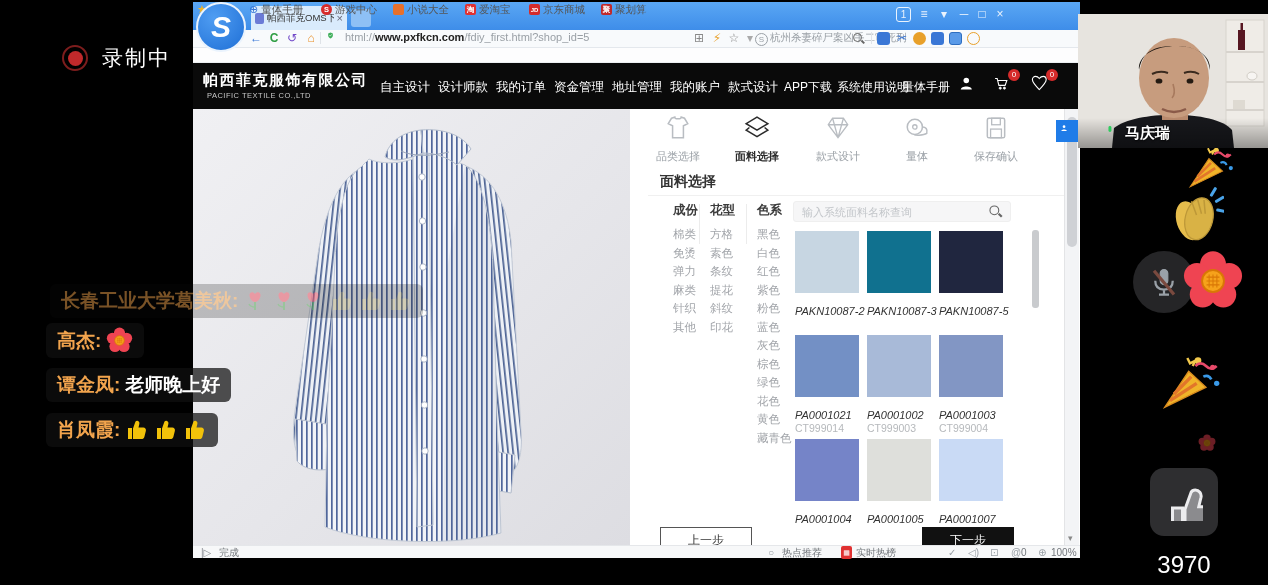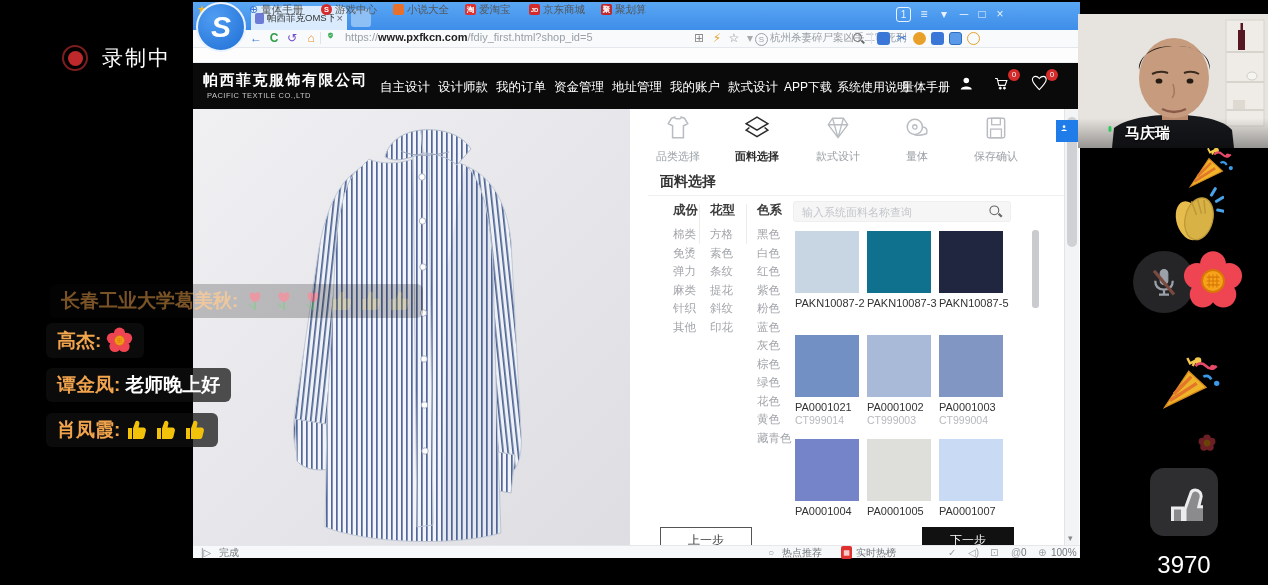--- a/index.html
+++ b/index.html
@@ -65,21 +65,21 @@
   .filter-col .fh { font-size:12.5px; color:#3c3c3c; font-weight:bold; margin-bottom:6px; }
   .filter-col .fi { font-size:11.5px; color:#a2a5aa; line-height:18.5px; }
   .vsep { position:absolute; top:95px; width:1px; height:40px; background:#ececec; }
 
   #fab-search { left:600px; top:92px; width:218px; height:21px; background:#f6f6f7; border:1px solid #efefef; border-radius:3px; display:flex; align-items:center; padding:0 8px; gap:6px; }
   #fab-search input { flex:1; border:none; background:transparent; outline:none; font-size:11px; color:#555; font-family:inherit; }
   #fab-search input::placeholder { color:#c3c6ca; }
 
   .swatch { position:absolute; width:64px; }
   .swatch .chip { width:64px; height:62px; }
-  .swatch .code { font-size:11px; color:#333; margin-top:4px; white-space:nowrap; }
+  .swatch .code { font-size:11px; color:#333; margin-top:12px; white-space:nowrap;font-style:italic; }
   .swatch .sub { font-size:10.5px; color:#b6b9bc; margin-top:1px; white-space:nowrap; }
 
   #panel-scroll { left:839px; top:121px; width:7px; height:78px; background:#c9cbce; border-radius:3px; }
   #page-scroll { left:871px; top:0px; width:15px; height:436px; background:#f3f4f6; border-left:1px solid #e3e4e6; }
   #page-scroll .thumb { position:absolute; left:2px; top:8px; width:10px; height:130px; background:#cfd1d5; border-radius:5px; }
   #page-scroll .arr { position:absolute; left:3px; bottom:2px; font-size:9px; color:#888; }
 
   .btn-prev { position:absolute; left:467px; top:418px; width:92px; height:26px; background:#fff; border:1px solid #555; color:#333; font-size:12px; text-align:center; line-height:24px; }
   .btn-next { position:absolute; left:729px; top:418px; width:92px; height:26px; background:#111; color:#fff; font-size:12px; text-align:center; line-height:26px; }
 
@@ -233,21 +233,21 @@
 
     <div id="toolbar" class="abs"></div>
     <div class="tb abs" style="left:55px;color:#3a77d6">←</div>
     <div class="tb abs" style="left:73px;color:#2f9e44;font-weight:bold">C</div>
     <div class="tb abs" style="left:91px;color:#7048c8">↺</div>
     <div class="tb abs" style="left:110px;color:#e8902a">⌂</div>
     <div class="abs" style="left:127px;top:30px;width:1px;height:12px;background:#dfe3e8"></div>
     <svg class="abs" style="left:134px;top:30px;width:13px;height:13px">
         <use href="#sym-shield" transform="scale(0.54)"></use>
       </svg>
-    <div id="url-text"><span>https://</span><b>www.pxfkcn.com</b><span>/fdiy_first.html?shop_id=5</span></div>
+    <div id="url-text"><span>html://</span><b>www.pxfkcn.com</b><span>/fdiy_first.html?shop_id=5</span></div>
 
     <div class="tb abs" style="left:498px;color:#888">⊞</div>
     <div class="tb abs" style="left:516px;color:#e8a02a">⚡</div>
     <div class="tb abs" style="left:533px;color:#888">☆</div>
     <div class="tb abs" style="left:549px;color:#aaa">▾</div>
     <div class="abs" style="left:562px;top:31px;width:13px;height:13px;border-radius:50%;border:1.5px solid #9aa0a6;color:#9aa0a6;font-size:8px;text-align:center;line-height:12px">S</div>
     <div id="search-box-text">杭州杀妻碎尸案凶手二审死刑</div>
     <div class="abs mag" style="left:660px;top:31px"></div>
     <div class="abs" style="left:678px;top:30px;width:1px;height:12px;background:#dfe3e8"></div>
     <div class="mini-ic abs" style="left:684px;background:#3a77d6"></div>

